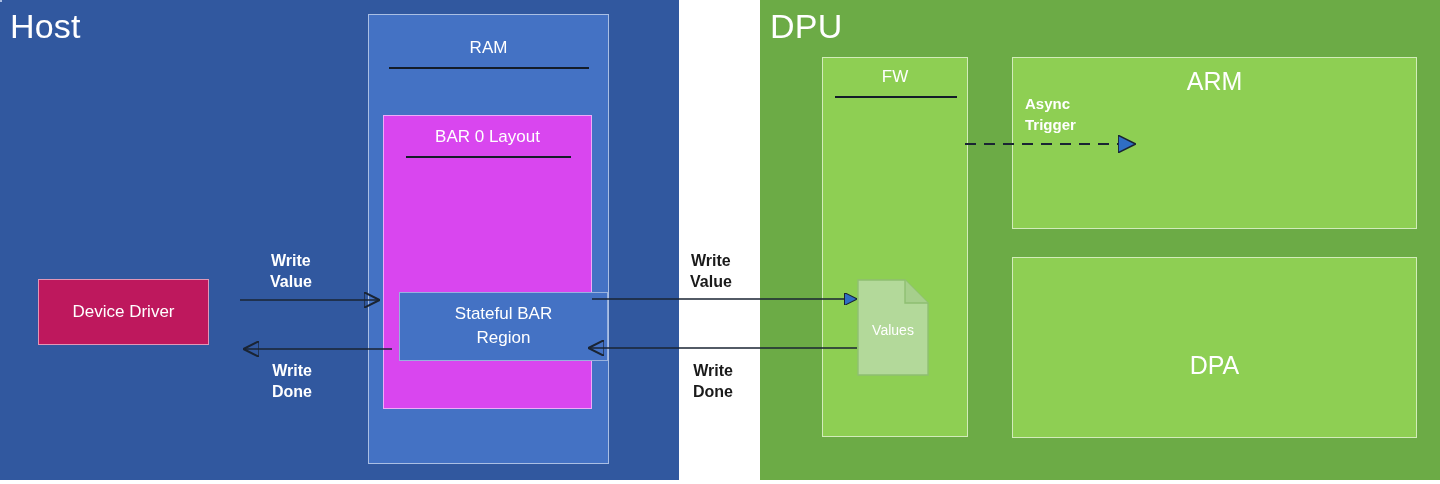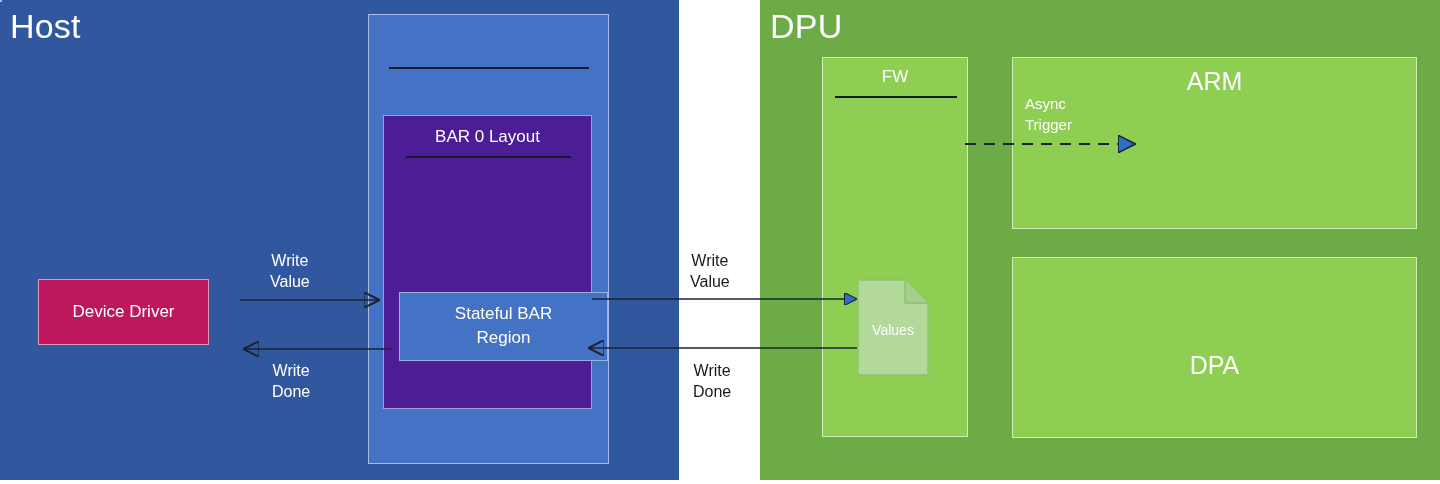--- a/index.html
+++ b/index.html
@@ -41,21 +41,21 @@
   
   .box {
     border: 1px solid rgba(255,255,255,0.55);
   }
   .ram-box {
     left: 368px; top: 14px; width: 241px; height: 450px;
     background: #4472c4;
   }
   .bar0-box {
     left: 383px; top: 115px; width: 209px; height: 294px;
-    background: #4c1d95;
+    background: #d946ef;
   }
   .stateful-bar-box {
     left: 383px; top: 292px; width: 209px; height: 69px;
     background: #4472c4;
     border: 1px solid rgba(255,255,255,0.45);
     margin-left: 16px;
   }
   .device-driver-box {
     left: 38px; top: 279px; width: 171px; height: 66px;
     background: #be185d;
@@ -142,36 +142,38 @@
   .svg-layer {
     left: 0; top: 0; width: 1440px; height: 484px;
     pointer-events: none;
   }
   .arrow-label {
     color: #1a1a1a;
     font-size: 16px;
     line-height: 21px;
     text-align: center;
     white-space: nowrap;
+    font-weight: bold;
   }
   .arrow-label.on-blue { color: #ffffff; }
   .arrow-label.on-green { color: #ffffff; }
 </style>
 </head>
 <body>
 
 <div id="canvas">
 
   <div class="abs panel-host">
     <div class="abs panel-title host">Host</div>
 
     <div class="abs box ram-box" style="left:0;top:0;width:0;height:0;"></div>
   </div>
 
   <div class="abs box ram-box">
+    <div class="abs box-title" style="left:0;top:22px;width:100%;">RAM</div>
     <div class="hdr-rule" style="left:20px;top:52px;width:200px;"></div>
   </div>
 
   <div class="abs box bar0-box">
     <div class="abs box-title" style="left:0;top:10px;width:100%;">BAR 0 Layout</div>
     <div class="hdr-rule" style="left:22px;top:40px;width:165px;"></div>
   </div>
 
   <div class="abs stateful-bar-box">
     <div class="abs centered-label" style="left:0;top:9px;">Stateful BAR</div>

